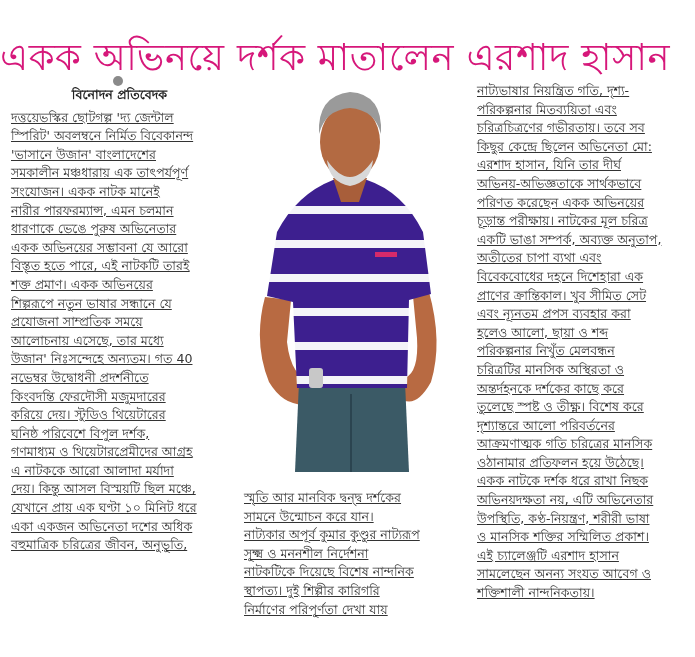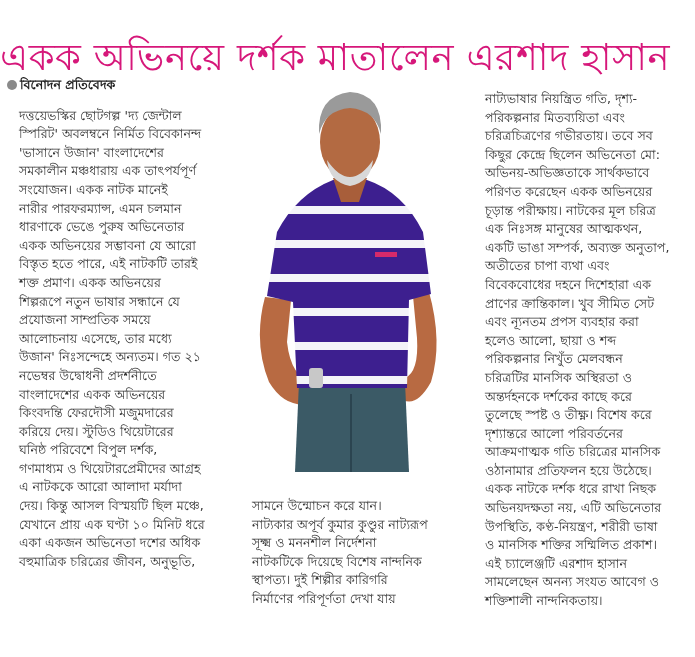--- a/index.html
+++ b/index.html
@@ -1,24 +1,24 @@
 <!DOCTYPE html>
 <html><head>
 <meta charset="utf-8">
 <style>
   html, body { margin: 0; padding: 0; background: #ffffff; }
   body { width: 695px; height: 657px; position: relative; overflow: hidden; font-family: "DejaVu Sans", sans-serif; color: #2a2a2a; }
   .headline { position: absolute; left: 0; top: 6px; width: 695px; text-align: left; font-size: 37px; line-height: 54px; color: #d6177a; font-weight: normal; letter-spacing: 0.5px; white-space: nowrap; }
   .col { position: absolute; font-size: 12.6px; line-height: 18.6px; color: #333; }
-  .col p { margin: 12px; }
+  .col p { margin: 4px; text-decoration: underline; }
   .col .line { display: block; white-space: nowrap; }
   .col1 { left: 7px; top: 76px; width: 225px; }
   .col2 { left: 240px; top: 485px; width: 225px; }
   .col3 { left: 473px; top: 78px; width: 220px; }
-  .byline { display: flex; align-items: center; font-weight: bold; color: #222; }
+  .byline { display: flex; align-items: center; font-weight: bold; color: #222; flex-direction: column; }
   .bullet { width: 10px; height: 10px; border-radius: 50%; background: #8a8a8a; margin-right: 3px; display: inline-block; }
   .photo { position: absolute; left: 247px; top: 82px; width: 200px; height: 390px; }
 </style>
 </head>
 <body>
 
 <h1 class="headline">একক অভিনয়ে দর্শক মাতালেন এরশাদ হাসান</h1>
 
 <div class="col col1">
   <div class="byline">
@@ -32,23 +32,22 @@
       <span class="line">সমকালীন মঞ্চধারায় এক তাৎপর্যপূর্ণ</span>
       <span class="line">সংযোজন। একক নাটক মানেই</span>
       <span class="line">নারীর পারফরম্যান্স, এমন চলমান</span>
       <span class="line">ধারণাকে ভেঙে পুরুষ অভিনেতার</span>
       <span class="line">একক অভিনয়ের সম্ভাবনা যে আরো</span>
       <span class="line">বিস্তৃত হতে পারে, এই নাটকটি তারই</span>
       <span class="line">শক্ত প্রমাণ। একক অভিনয়ের</span>
       <span class="line">শিল্পরূপে নতুন ভাষার সন্ধানে যে</span>
       <span class="line">প্রযোজনা সাম্প্রতিক সময়ে</span>
       <span class="line">আলোচনায় এসেছে, তার মধ্যে</span>
-      <span class="line">উজান' নিঃসন্দেহে অন্যতম। গত ২১</span>
+      <span class="line">উজান' নিঃসন্দেহে অন্যতম। গত 40</span>
       <span class="line">নভেম্বর উদ্বোধনী প্রদর্শনীতে</span>
-      <span class="line">বাংলাদেশের একক অভিনয়ের</span>
       <span class="line">কিংবদন্তি ফেরদৌসী মজুমদারের</span>
       <span class="line">করিয়ে দেয়। স্টুডিও থিয়েটারের</span>
       <span class="line">ঘনিষ্ঠ পরিবেশে বিপুল দর্শক,</span>
       <span class="line">গণমাধ্যম ও থিয়েটারপ্রেমীদের আগ্রহ</span>
       <span class="line">এ নাটককে আরো আলাদা মর্যাদা</span>
       <span class="line">দেয়। কিন্তু আসল বিস্ময়টি ছিল মঞ্চে,</span>
       <span class="line">যেখানে প্রায় এক ঘণ্টা ১০ মিনিট ধরে</span>
       <span class="line">একা একজন অভিনেতা দশের অধিক</span>
       <span class="line">বহুমাত্রিক চরিত্রের জীবন, অনুভূতি,</span>
     </p>
@@ -74,39 +73,40 @@
   <rect x="62" y="286" width="14" height="20" rx="3" fill="#c8c8c8"></rect>
 
   <path d="M86 96 L120 96 L112 120 L94 120 Z" fill="#a85e3a"></path>
   <ellipse cx="103" cy="60" rx="30" ry="38" fill="#b36a42"></ellipse>
   <path d="M72 52 Q70 14 103 10 Q136 12 134 52 Q128 28 103 26 Q78 28 72 52 Z" fill="#9a9a9a"></path>
   <path d="M80 78 Q103 112 126 78 Q124 100 103 104 Q82 100 80 78 Z" fill="#d8d8d8"></path>
 </svg>
 
 <div class="col col2">
   <p>
+      <span class="line">স্মৃতি আর মানবিক দ্বন্দ্ব দর্শকের</span>
       <span class="line">সামনে উন্মোচন করে যান।</span>
       <span class="line">নাট্যকার অপূর্ব কুমার কুণ্ডুর নাট্যরূপ</span>
       <span class="line">সূক্ষ্ম ও মননশীল নির্দেশনা</span>
       <span class="line">নাটকটিকে দিয়েছে বিশেষ নান্দনিক</span>
       <span class="line">স্থাপত্য। দুই শিল্পীর কারিগরি</span>
       <span class="line">নির্মাণের পরিপূর্ণতা দেখা যায়</span>
     </p>
 </div>
 
 <div class="col col3">
   <p>
       <span class="line">নাট্যভাষার নিয়ন্ত্রিত গতি, দৃশ্য-</span>
       <span class="line">পরিকল্পনার মিতব্যয়িতা এবং</span>
       <span class="line">চরিত্রচিত্রণের গভীরতায়। তবে সব</span>
       <span class="line">কিছুর কেন্দ্রে ছিলেন অভিনেতা মো:</span>
+      <span class="line">এরশাদ হাসান, যিনি তার দীর্ঘ</span>
       <span class="line">অভিনয়-অভিজ্ঞতাকে সার্থকভাবে</span>
       <span class="line">পরিণত করেছেন একক অভিনয়ের</span>
       <span class="line">চূড়ান্ত পরীক্ষায়। নাটকের মূল চরিত্র</span>
-      <span class="line">এক নিঃসঙ্গ মানুষের আত্মকথন,</span>
       <span class="line">একটি ভাঙা সম্পর্ক, অব্যক্ত অনুতাপ,</span>
       <span class="line">অতীতের চাপা ব্যথা এবং</span>
       <span class="line">বিবেকবোধের দহনে দিশেহারা এক</span>
       <span class="line">প্রাণের ক্রান্তিকাল। খুব সীমিত সেট</span>
       <span class="line">এবং ন্যূনতম প্রপস ব্যবহার করা</span>
       <span class="line">হলেও আলো, ছায়া ও শব্দ</span>
       <span class="line">পরিকল্পনার নিখুঁত মেলবন্ধন</span>
       <span class="line">চরিত্রটির মানসিক অস্থিরতা ও</span>
       <span class="line">অন্তর্দহনকে দর্শকের কাছে করে</span>
       <span class="line">তুলেছে স্পষ্ট ও তীক্ষ্ণ। বিশেষ করে</span>

